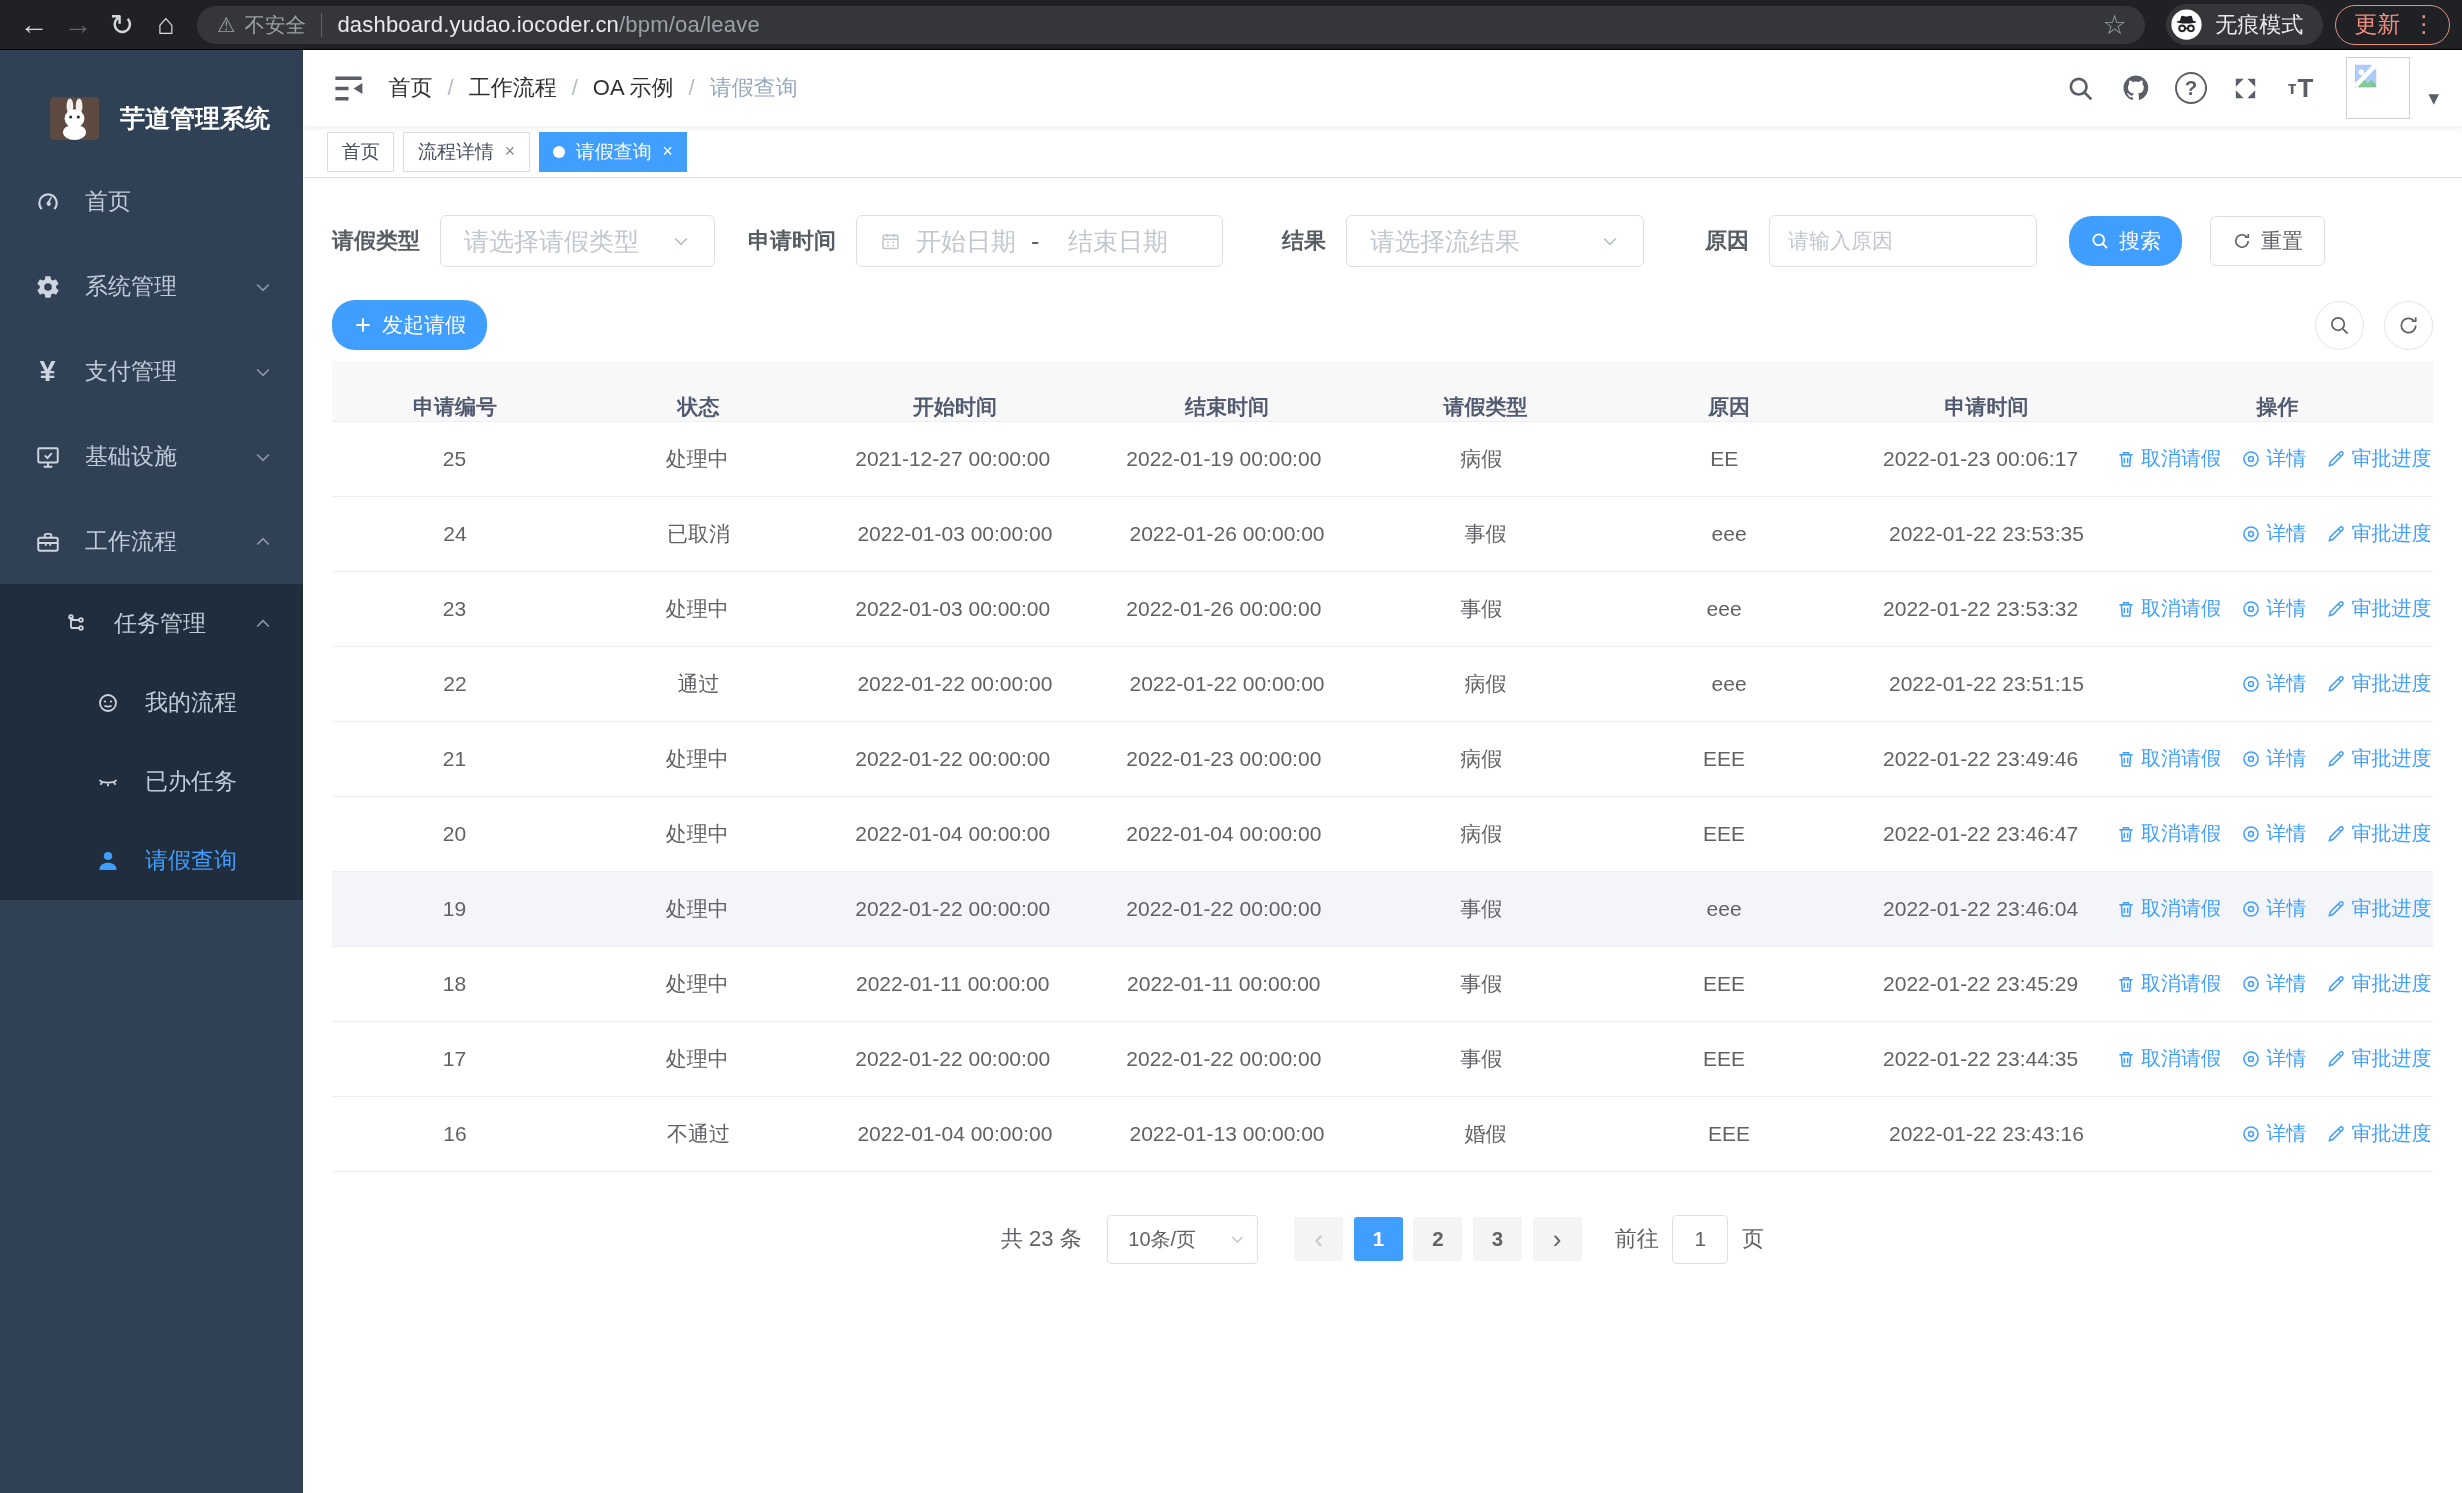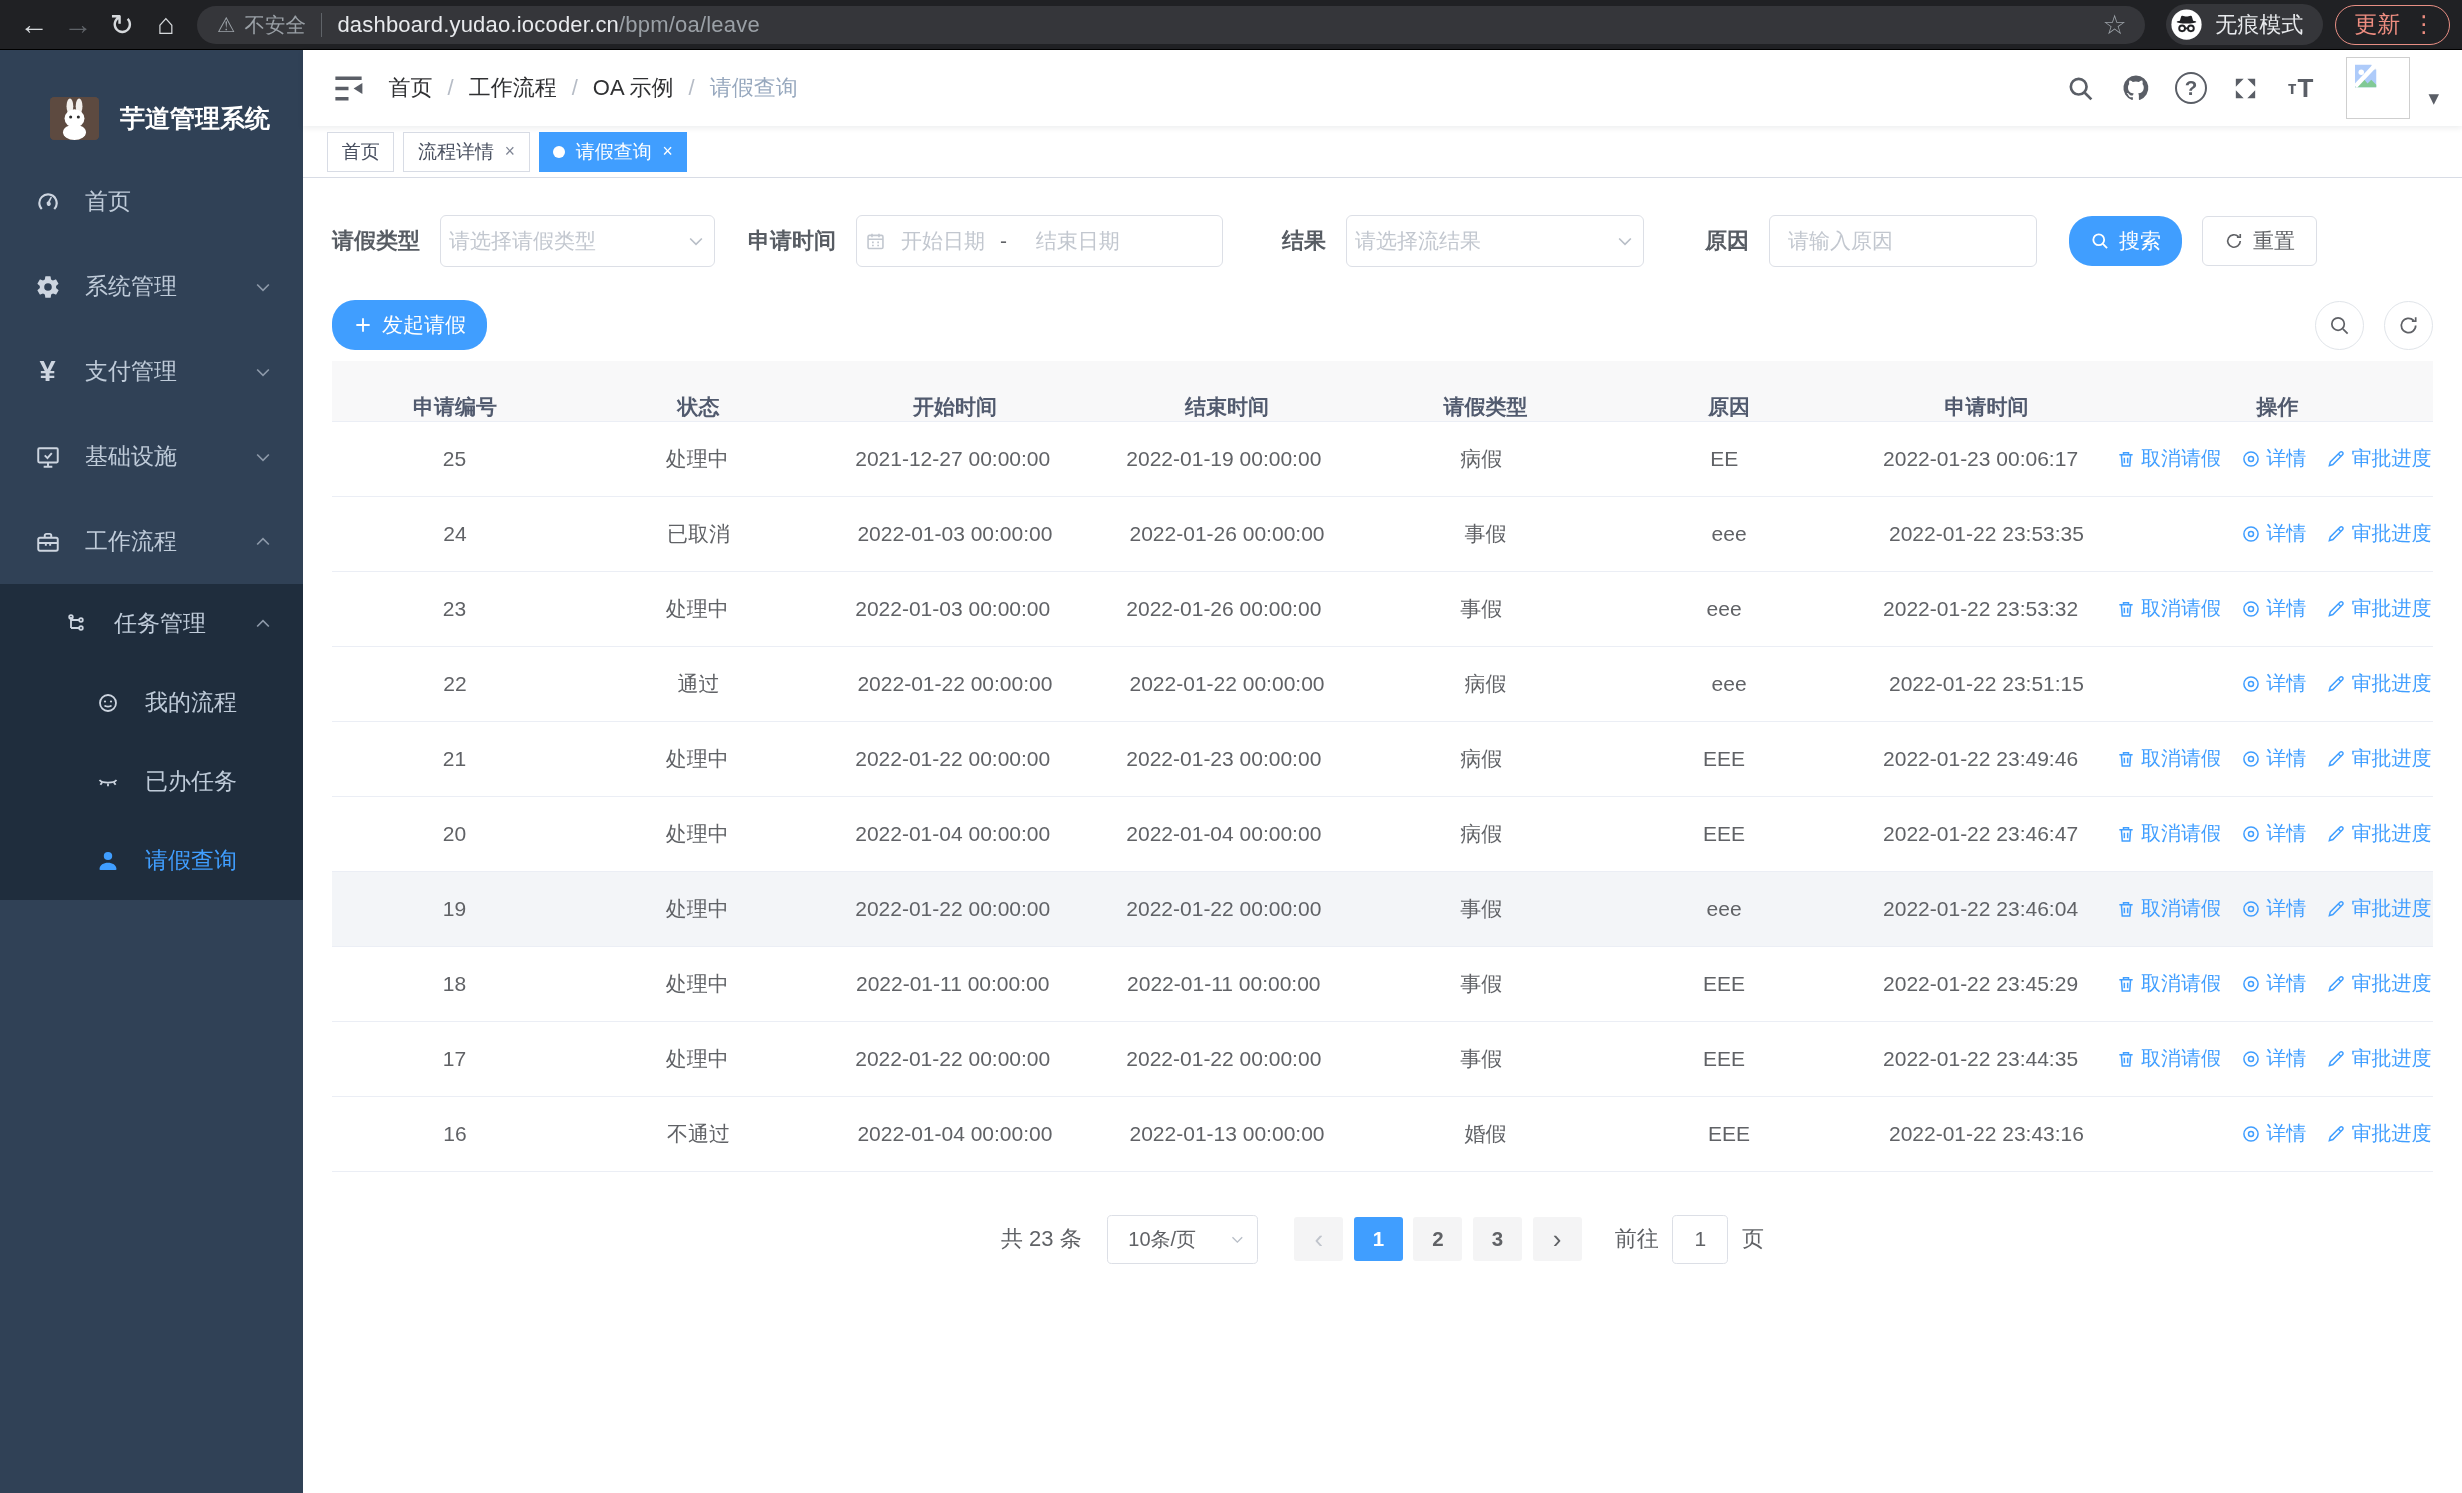--- a/index.html
+++ b/index.html
@@ -60,33 +60,33 @@
 .tab { height:40px; display:flex; align-items:center; padding:0 13.7px; border:1.5px solid #d8dce5; background:#fff; font-size:19px; color:#495060; gap:10.6px; white-space:nowrap; }
 .tab .x { font-size:17.5px; color:#808695; }
 .tab.active { background:#409eff; border-color:#409eff; color:#fff; }
 .tab.active .dot { width:12px; height:12px; border-radius:50%; background:#fff; }
 .tab.active .x { color:#fff; }
 
 
 .content { flex:1; padding:0 29px; }
 .filters { display:flex; align-items:center; margin-top:37px; }
 .flabel { font-size:22px; font-weight:bold; color:#575c63; margin-right:20px; white-space:nowrap; }
-.select, .daterange { height:52px; border:1.5px solid #dcdfe6; border-radius:6px; display:flex; align-items:center; padding:0 8px; color:#c2c7cf; font-size:21px; background:#fff; }
+.select, .daterange { height:52px; border:1.5px solid #dcdfe6; border-radius:6px; display:flex; align-items:center; padding:0 23px; color:#c2c7cf; font-size:25px; background:#fff; }
 .sel-type { width:275px; margin-right:33px; }
 .sel-result { width:298px; margin-right:61px; }
 .sel-chev { margin-left:auto; color:#b8bec7; }
 .daterange { width:367px; gap:15px; margin-right:59px; }
 .dr-sep { color:#606266; }
 .text-input { width:268px; height:52px; border:1.5px solid #dcdfe6; border-radius:6px; font-size:21px; padding:0 18px; color:#606266; outline:none; font-family:inherit; }
 .text-input::placeholder { color:#c2c7cf; }
 .btn { height:50px; border-radius:6px; display:inline-flex; align-items:center; justify-content:center; font-size:21px; gap:9px; border:none; cursor:pointer; font-family:inherit; white-space:nowrap; }
 .btn-primary { background:#409eff; color:#fff; padding:0 21px;border-radius:23px; }
 .btn-plain { background:#fff; border:1.5px solid #dcdfe6; color:#606266; padding:0 21px; }
 .search-btn { margin-left:32px; }
-.reset-btn { margin-left:20px; }
+.reset-btn { margin-left:28px; }
 
 .toolbar { display:flex; align-items:center; justify-content:space-between; margin-top:33px; }
 .toolbar-right { display:flex; align-items:center; gap:20px; }
 .circle-btn { width:49px; height:49px; border-radius:50%; border:1.5px solid #e0e4e9; background:#fff; display:flex; align-items:center; justify-content:center; color:#5f6166; cursor:pointer; }
 
 
 .table { margin-top:10.6px; width:100%; }
 .thead { display:flex; height:61px; background:#f8f8f9; align-items:flex-end; border-bottom:1.5px solid #ebeef5; }
 .th { font-size:21px; font-weight:bold; color:#515a6e; text-align:center; white-space:nowrap; }
 .tr { display:flex; height:75px; align-items:center; border-bottom:1.5px solid #ebeef5; font-size:21px; color:#606266; background:#fff; }

